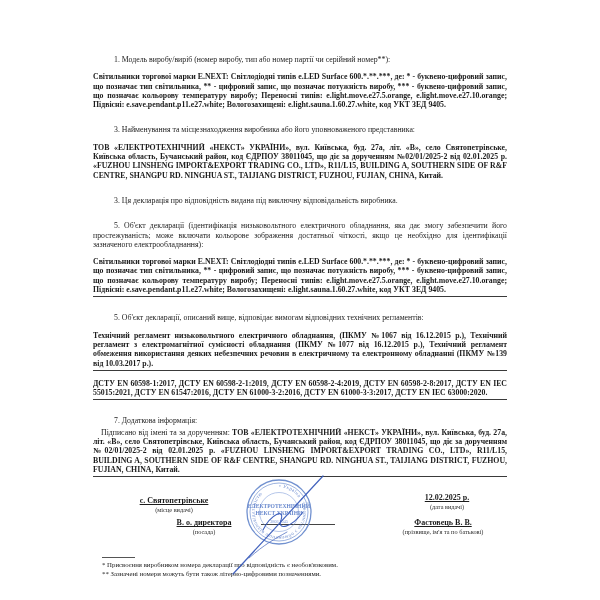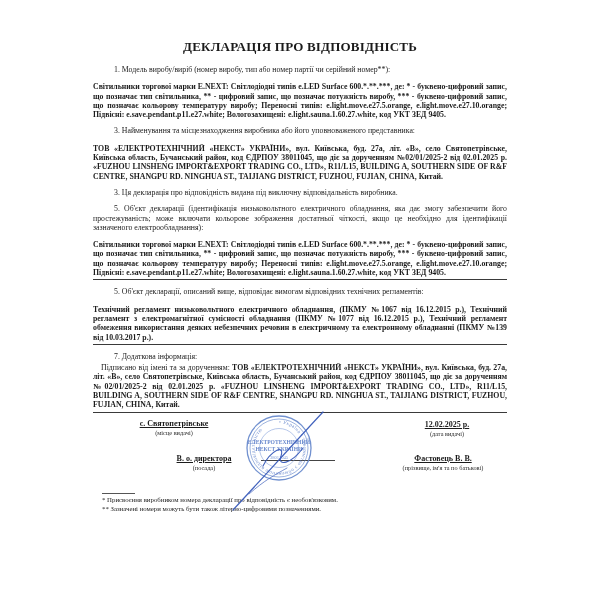--- a/index.html
+++ b/index.html
@@ -9,69 +9,69 @@
     font-family:"Liberation Serif","DejaVu Serif",serif;
     color:#1b1b1b; overflow:hidden; position:relative;
   }
   .content { padding:39px 93px 0 93px; }
   .doc-title {
     text-align:center; font-size:13px; font-weight:bold;
     letter-spacing:0.2px; margin-bottom:10px;
   }
   .sec-heading {
     font-size:7.8px; line-height:9.3px; text-indent:21px;
-    text-align:justify; margin-top:7px;
+    text-align:justify; margin-top:16px;
   }
   .block {
     font-size:7.8px; line-height:9.3px; text-align:justify; margin-top:2px;
   }
   .bold { font-weight:bold;margin-top:8px; }
   .regular { font-weight:normal;padding-left:8px; }
   .ruled { border-bottom:1px solid #3a3a3a; padding-bottom:2px; }
   .sig-area { position:relative; height:78px; margin-top:2px; }
   .sig-slot { position:absolute; text-align:center; }
   .sig-main {
     font-size:8px; font-weight:bold; text-decoration:underline; line-height:10px;
   }
   .sig-label { font-size:6.3px; color:#2c2c2c; line-height:7.5px; }
-  .slot-place { left:22px; top:4px; width:118px; }
-  .slot-date { left:298px; top:5px; width:112px; }
+  .slot-place { left:22px; top:17px; width:118px; }
+  .slot-date { left:298px; top:14px; width:112px; }
   .slot-position { left:52px; top:39px; width:118px; }
   .slot-name { left:276px; top:39px; width:148px; }
   .sig-line {
     position:absolute; left:168px; top:45px; width:74px;
     border-top:1px solid #444; z-index:1;
   }
   .stamp-wrap { position:absolute; left:120px; top:-9px; z-index:2; opacity:0.92; }
   .footnote-sep { width:33px; border-top:1px solid #555; margin-left:9px; }
   .footnotes { margin-top:1.5px; padding-left:9px; }
   .footnote { font-size:6.8px; line-height:9px; }
 </style>
 </head>
 <body>
 
 <div class="page">
   <div class="content">
 
-    <div class="doc-title">ДЕКЛАРАЦІЯ ПРО ВІДПОВІДНІСТЬ</div>
 
     <div class="sec-heading">1.  Модель виробу/виріб (номер виробу, тип або номер партії чи серійний номер**):</div>
     <p class="block bold">Світильники торгової марки E.NEXT: Світлодіодні типів e.LED Surface 600.*.**.***, де: * - буквено-цифровий запис, що позначає тип світильника, ** - цифровий запис, що позначає потужність виробу, *** - буквено-цифровий запис, що позначає кольорову температуру виробу; Переносні типів: e.light.move.e27.5.orange, e.light.move.e27.10.orange; Підвісні: e.save.pendant.p11.e27.white; Вологозахищені: e.light.sauna.1.60.27.white, код УКТ ЗЕД 9405.</p>
 
     <div class="sec-heading">3. Найменування та місцезнаходження виробника або його уповноваженого представника:</div>
     <p class="block bold">ТОВ «ЕЛЕКТРОТЕХНІЧНИЙ «НЕКСТ» УКРАЇНИ», вул. Київська, буд. 27а, літ. «В», село Святопетрівське, Київська область, Бучанський район, код ЄДРПОУ 38011045, що діє за дорученням №02/01/2025-2 від 02.01.2025 р. «FUZHOU LINSHENG IMPORT&amp;EXPORT TRADING CO., LTD», R11/L15, BUILDING A, SOUTHERN SIDE OF R&amp;F CENTRE, SHANGPU RD. NINGHUA ST., TAIJIANG DISTRICT, FUZHOU, FUJIAN, CHINA, Китай.</p>
 
     <div class="sec-heading">3. Ця декларація про відповідність видана під виключну відповідальність виробника.</div>
 
     <div class="sec-heading">5. Об'єкт декларації (ідентифікація низьковольтного електричного обладнання, яка дає змогу забезпечити його простежуваність; може включати кольорове зображення достатньої чіткості, якщо це необхідно для ідентифікації зазначеного електрообладнання):</div>
     <p class="block bold ruled">Світильники торгової марки E.NEXT: Світлодіодні типів e.LED Surface 600.*.**.***, де: * - буквено-цифровий запис, що позначає тип світильника, ** - цифровий запис, що позначає потужність виробу, *** - буквено-цифровий запис, що позначає кольорову температуру виробу; Переносні типів: e.light.move.e27.5.orange, e.light.move.e27.10.orange; Підвісні: e.save.pendant.p11.e27.white; Вологозахищені: e.light.sauna.1.60.27.white, код УКТ ЗЕД 9405.</p>
 
     <div class="sec-heading">5. Об'єкт декларації, описаний вище, відповідає вимогам відповідних технічних регламентів:</div>
     <p class="block bold ruled">Технічний регламент низьковольтного електричного обладнання, (ПКМУ №1067 від 16.12.2015 р.), Технічний регламент з електромагнітної сумісності обладнання (ПКМУ №1077 від 16.12.2015 р.), Технічний регламент обмеження використання деяких небезпечних речовин в електричному та електронному обладнанні (ПКМУ №139 від 10.03.2017 р.).</p>
 
+    <p class="block bold ruled">ДСТУ EN 60598-1:2017, ДСТУ EN 60598-2-1:2019, ДСТУ EN 60598-2-4:2019, ДСТУ EN 60598-2-8:2017, ДСТУ EN IEC 55015:2021, ДСТУ EN 61547:2016, ДСТУ EN 61000-3-2:2016, ДСТУ EN 61000-3-3:2017, ДСТУ EN IEC 63000:2020.</p>
 
     <div class="sec-heading">7. Додаткова інформація:</div>
     <p class="block ruled"><span class="regular">Підписано від імені та за дорученням: </span><span class="bold">ТОВ «ЕЛЕКТРОТЕХНІЧНИЙ «НЕКСТ» УКРАЇНИ», вул. Київська, буд. 27а, літ. «В», село Святопетрівське, Київська область, Бучанський район, код ЄДРПОУ 38011045, що діє за дорученням №02/01/2025-2 від 02.01.2025 р. «FUZHOU LINSHENG IMPORT&amp;EXPORT TRADING CO., LTD», R11/L15, BUILDING A, SOUTHERN SIDE OF R&amp;F CENTRE, SHANGPU RD. NINGHUA ST., TAIJIANG DISTRICT, FUZHOU, FUJIAN, CHINA, Китай.</span></p>
 
     <div class="sig-area">
 
       <div class="sig-slot slot-place">
         <div class="sig-main">с. Святопетрівське</div>
         <div class="sig-label">(місце видачі)</div>
       </div>

